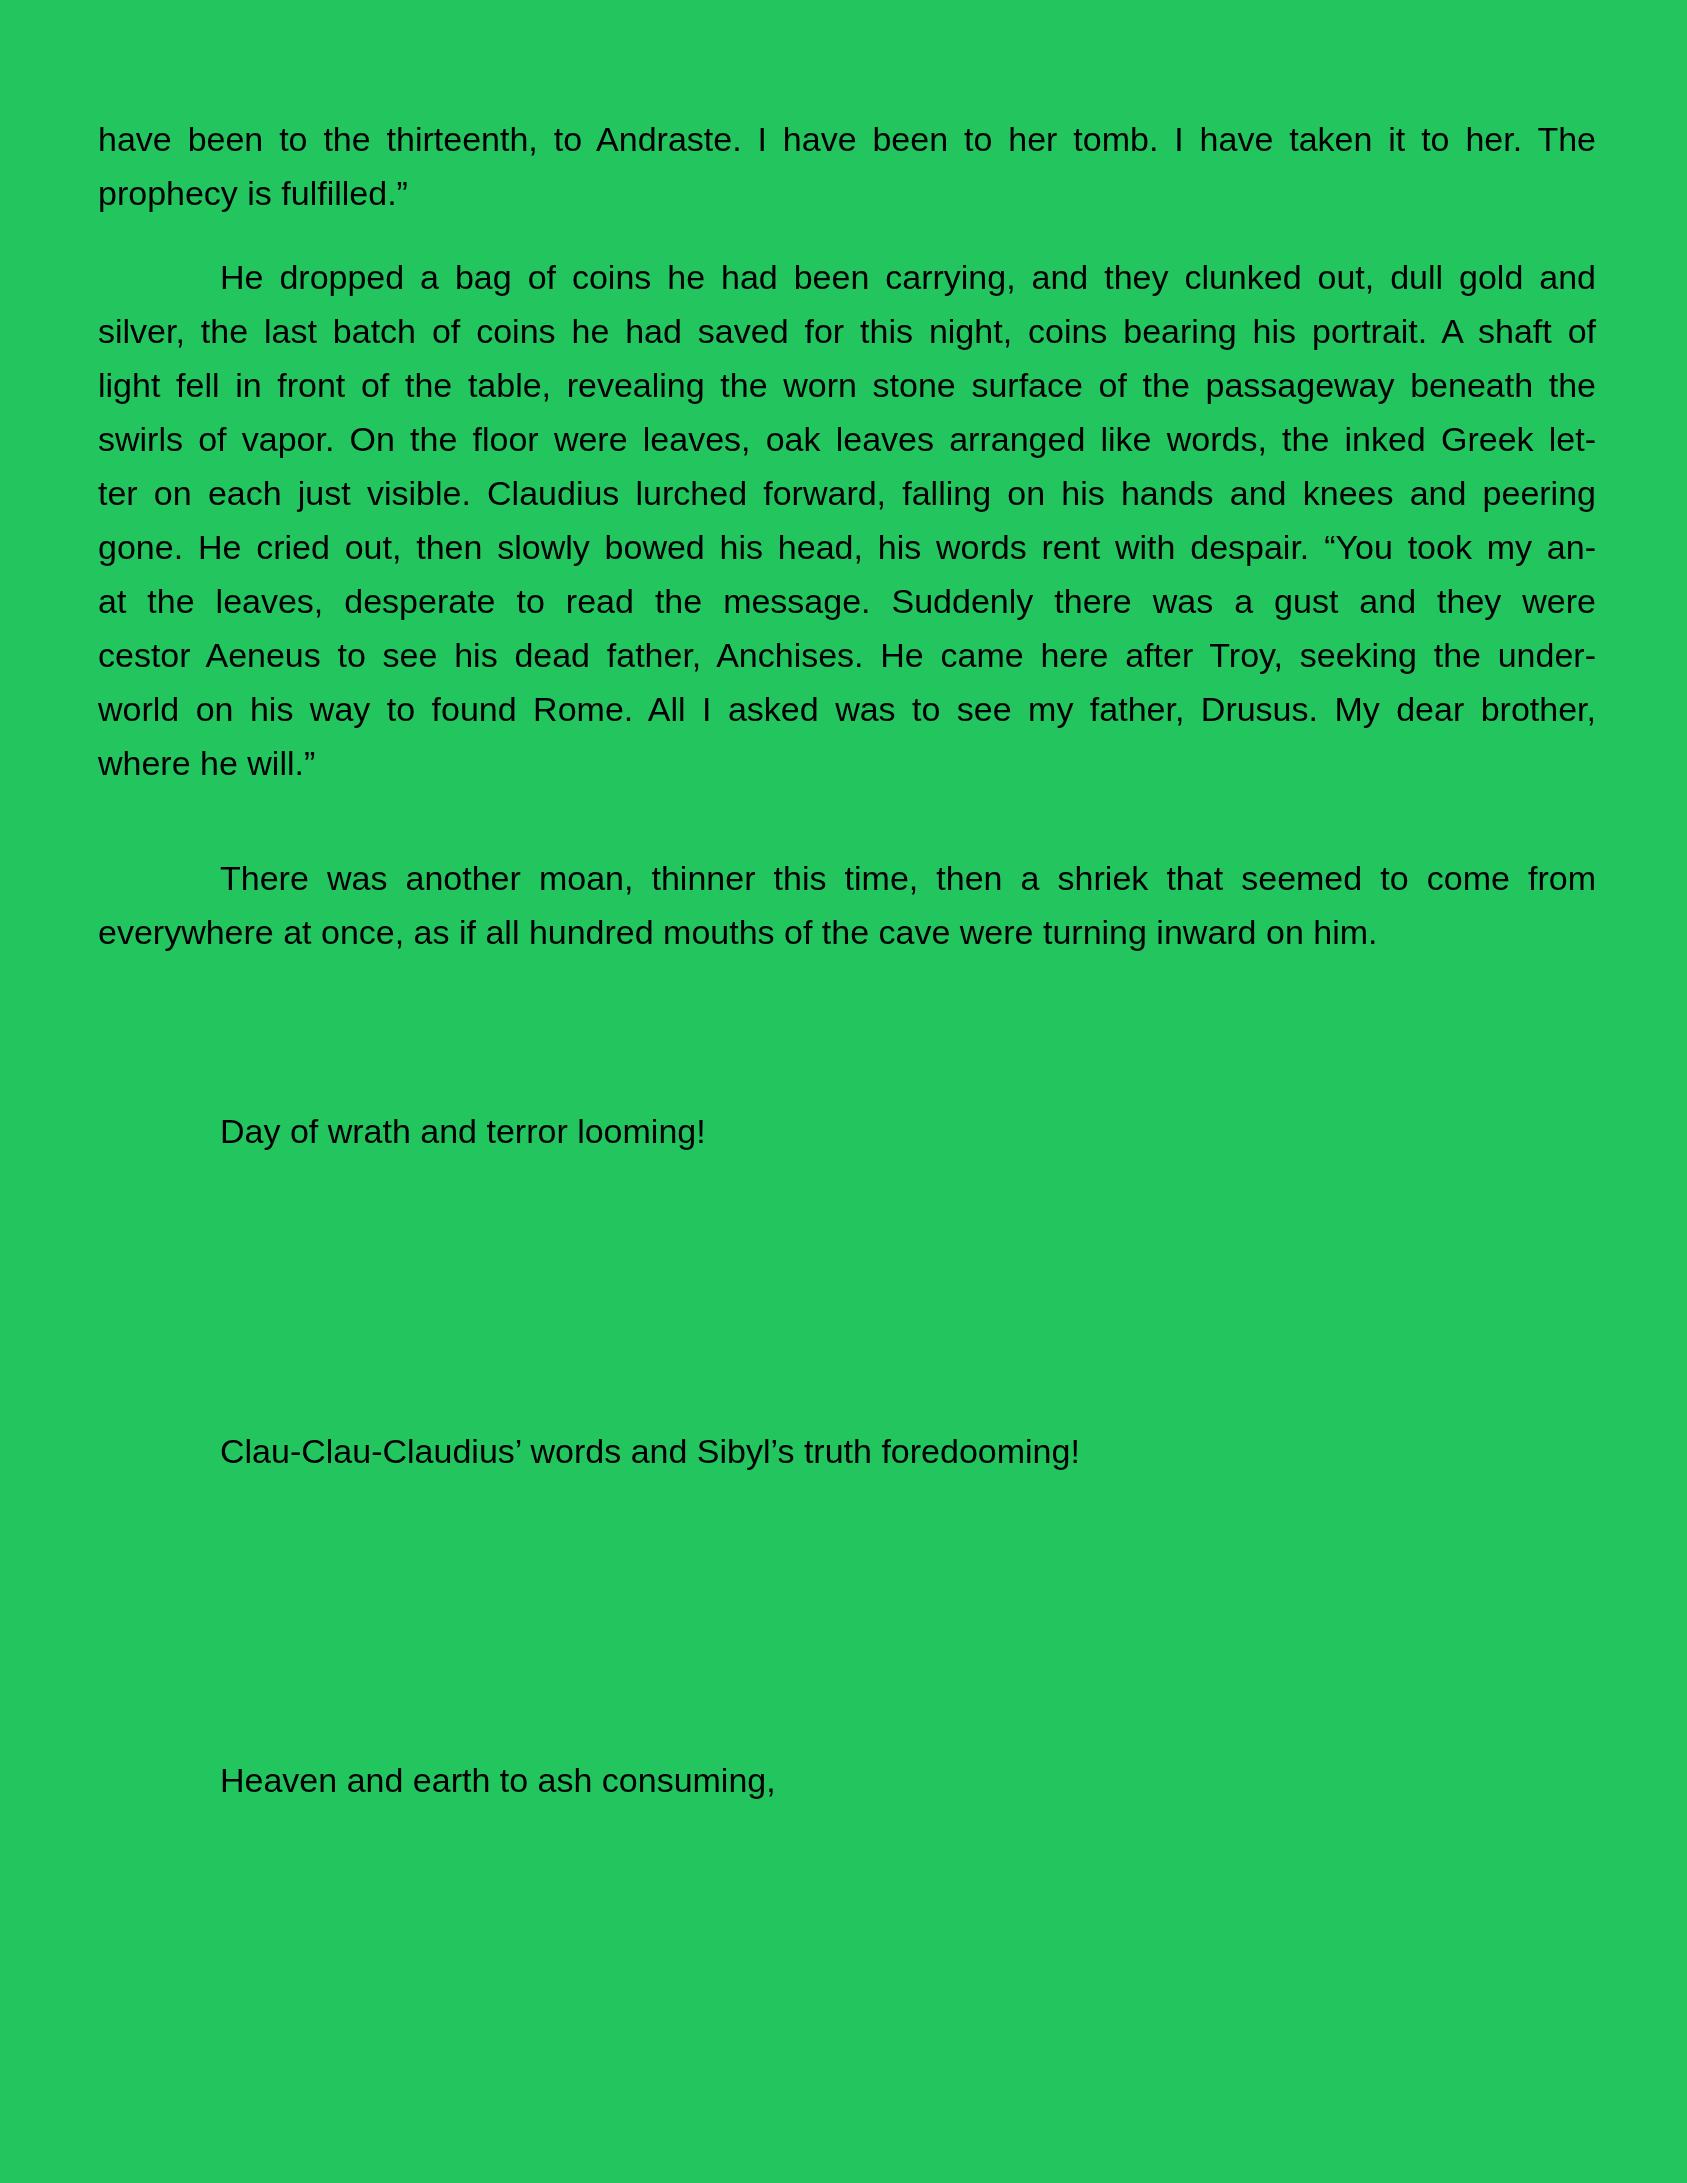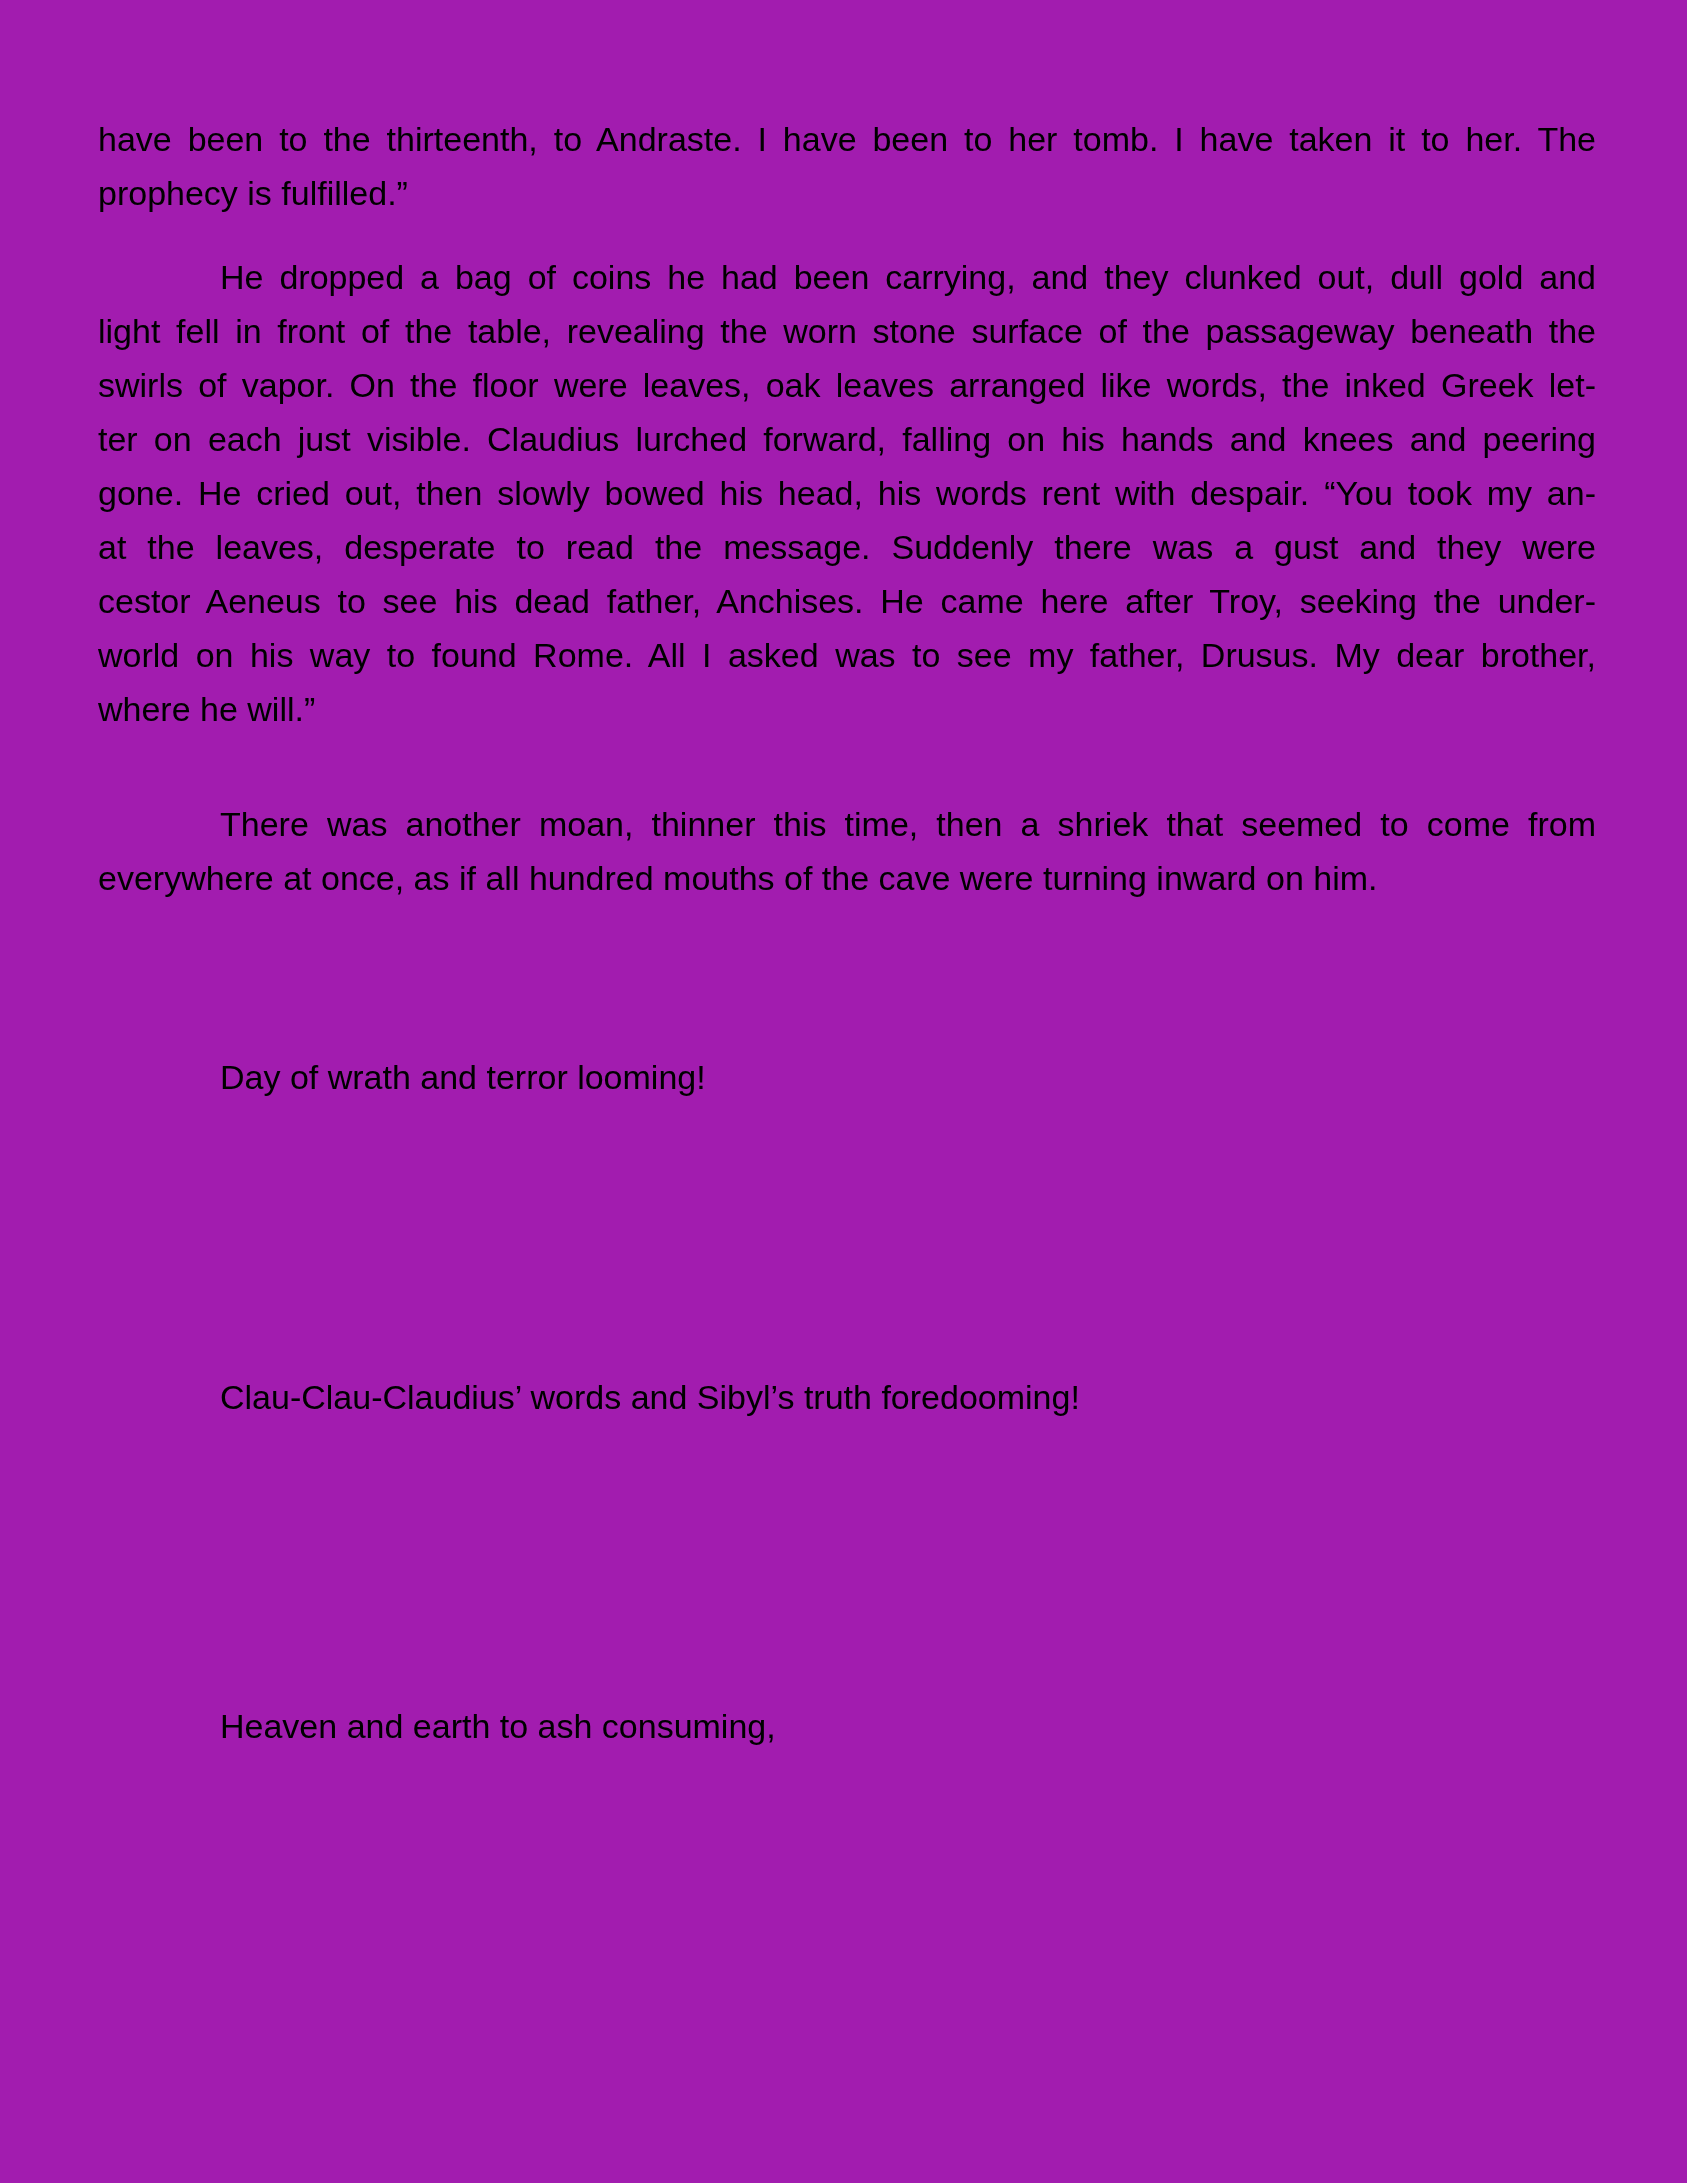--- a/index.html
+++ b/index.html
@@ -4,21 +4,21 @@
 <style>
   html, body {
     margin: 0;
     padding: 0;
     background: #ffffff;
   }
   .page {
     position: relative;
     width: 1687px;
     height: 2183px;
-    background: #a21caf;
+    background: #22c55e;
     overflow: hidden;
     font-family: "Liberation Sans", "DejaVu Sans", sans-serif;
     color: #000000;
   }
   .textcol {
     position: absolute;
     left: 98px;
     top: 112px;
     width: 1498px;
     font-size: 34px;
@@ -48,20 +48,21 @@
 <div class="page">
   <div class="textcol">
 
     <p class="para">
       <span class="line">have been to the thirteenth, to Andraste. I have been to her tomb. I have taken it to her. The</span>
       <span class="line natural">prophecy is fulfilled.”</span>
     </p>
 
     <p class="para m-p2">
       <span class="line ind">He dropped a bag of coins he had been carrying, and they clunked out, dull gold and</span>
+      <span class="line">silver, the last batch of coins he had saved for this night, coins bearing his portrait. A shaft of</span>
       <span class="line">light fell in front of the table, revealing the worn stone surface of the passageway beneath the</span>
       <span class="line">swirls of vapor. On the floor were leaves, oak leaves arranged like words, the inked Greek let-</span>
       <span class="line">ter on each just visible. Claudius lurched forward, falling on his hands and knees and peering</span>
       <span class="line">gone. He cried out, then slowly bowed his head, his words rent with despair. “You took my an-</span>
       <span class="line">at the leaves, desperate to read the message. Suddenly there was a gust and they were</span>
       <span class="line">cestor Aeneus to see his dead father, Anchises. He came here after Troy, seeking the under-</span>
       <span class="line">world on his way to found Rome. All I asked was to see my father, Drusus. My dear brother,</span>
       <span class="line natural">where he will.”</span>
     </p>
 

